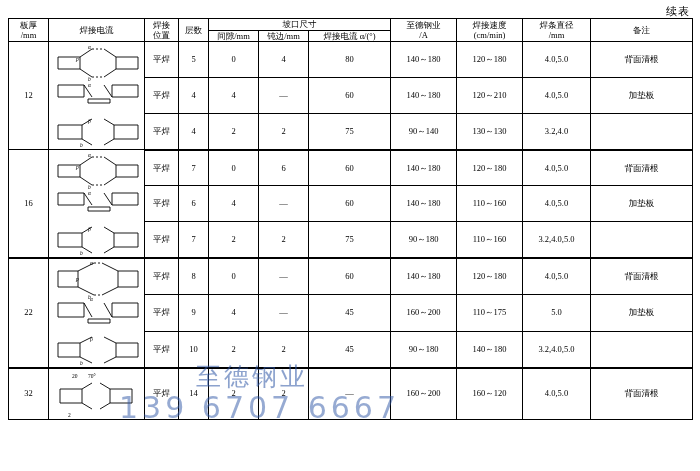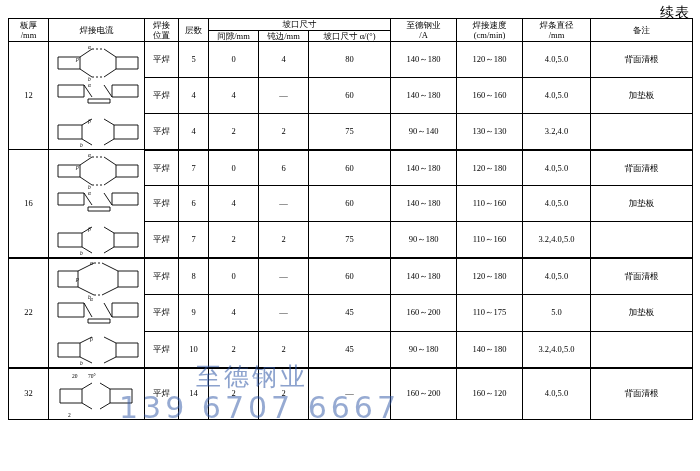--- a/index.html
+++ b/index.html
@@ -17,21 +17,21 @@
   }
   .page {
     position: relative;
     width: 700px;
     height: 471px;
   }
   .cont-label {
     position: absolute;
     top: 4px;
     right: 10px;
-    font-size: 14px;
+    font-size: 11px;
     letter-spacing: 1px;
   }
   table.main {
     position: absolute;
     top: 18px;
     left: 8px;
     width: 684px;
     border-collapse: collapse;
     table-layout: fixed;
     font-family: Liberation Serif, serif;
@@ -138,21 +138,21 @@
         </td>
         <td rowspan="2">
           <div>焊条直径</div>
           <div>/mm</div>
         </td>
         <td rowspan="2">备注</td>
       </tr>
       <tr class="hdr thick-row">
         <td>间隙/mm</td>
         <td>钝边/mm</td>
-        <td class="nowrap">坡口尺寸 α/(°)</td>
+        <td class="nowrap">焊接电流 α/(°)</td>
       </tr>
 
       <tr style="height:36px">
         <td rowspan="3">12</td>
         <td rowspan="3" class="fig-cell">
           <div class="fig-wrap">
             <svg class="fig" width="94" height="106" viewBox="0 0 94 106">
               <g stroke="#000" fill="none" stroke-width="0.9">
 
                 <g transform="translate(8,4)">
@@ -225,21 +225,21 @@
         <td>4.0,5.0</td>
         <td>背面清根</td>
       </tr>
       <tr style="height:36px">
         <td>平焊</td>
         <td>4</td>
         <td>4</td>
         <td>—</td>
         <td>60</td>
         <td>140～180</td>
-        <td>160～160</td>
+        <td>120～210</td>
         <td>4.0,5.0</td>
         <td>加垫板</td>
       </tr>
       <tr style="height:36px">
         <td class="thick-bottom">平焊</td>
         <td class="thick-bottom">4</td>
         <td class="thick-bottom">2</td>
         <td class="thick-bottom">2</td>
         <td class="thick-bottom">75</td>
         <td class="thick-bottom">90～140</td>

